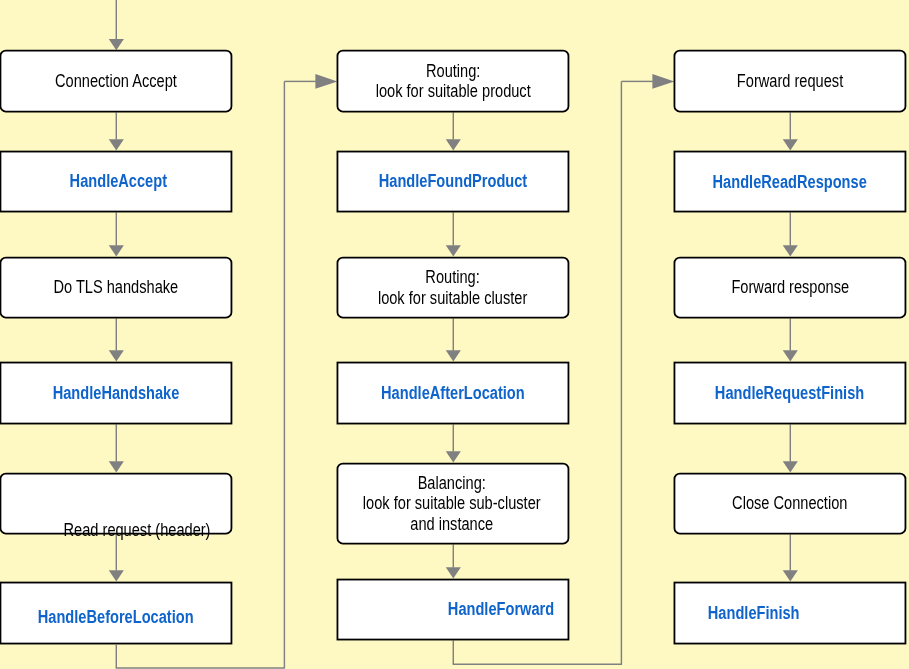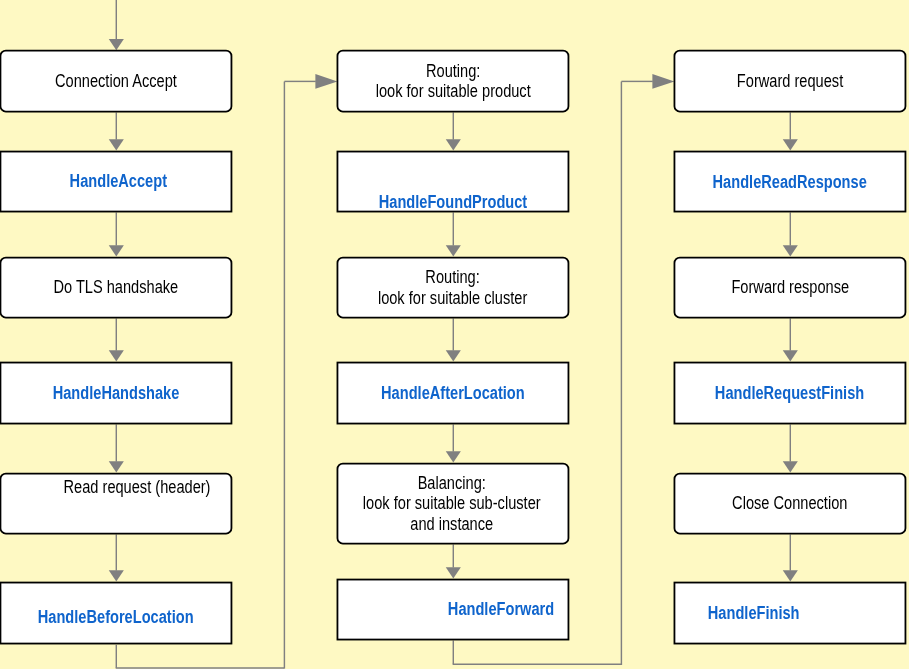--- a/index.html
+++ b/index.html
@@ -89,33 +89,33 @@
     </div>
     <div class="node handler" style="left: -0.45px; top: 150.65px; width: 237px; height: 61.8px;">
       <span class="lbl">HandleAccept</span>
     </div>
     <div class="node plain" style="left: -0.45px; top: 256.65px; width: 232.8px; height: 61.8px;">
       <span class="lbl">Do TLS handshake</span>
     </div>
     <div class="node handler" style="left: -0.45px; top: 361.65px; width: 232.8px; height: 62.8px;">
       <span class="lbl">HandleHandshake</span>
     </div>
-    <div class="node plain" style="left: -0.45px; top: 456px; width: 275px; height: 61.8px; align-items: center;">
+    <div class="node plain" style="left: -0.45px; top: 499px; width: 275px; height: 61.8px; align-items: center;">
       <span class="lbl">Read request (header)</span>
     </div>
     <div class="node handler" style="left: -0.45px; top: 581.65px; width: 232.8px; height: 71px;">
       <span class="lbl">HandleBeforeLocation</span>
     </div>
   </div>
   <div class="column">
     <div class="node plain" style="left: 336.55px; top: 49.65px; width: 232.8px; height: 62.8px;">
       <span class="lbl">Routing:
 look for suitable product</span>
     </div>
-    <div class="node handler" style="left: 336.55px; top: 150.65px; width: 232.8px; height: 61.8px; align-items: flex-end;">
+    <div class="node handler" style="left: 336.55px; top: 150.65px; width: 232.8px; height: 61.8px;">
       <span class="lbl">HandleFoundProduct</span>
     </div>
     <div class="node plain" style="left: 336.55px; top: 256.65px; width: 232.8px; height: 61.8px;">
       <span class="lbl">Routing:
 look for suitable cluster</span>
     </div>
     <div class="node handler" style="left: 336.55px; top: 361.65px; width: 232.8px; height: 62.8px;">
       <span class="lbl">HandleAfterLocation</span>
     </div>
     <div class="node plain" style="left: 336.55px; top: 462.65px; width: 195px; height: 81.8px; margin-left: 18px;">

